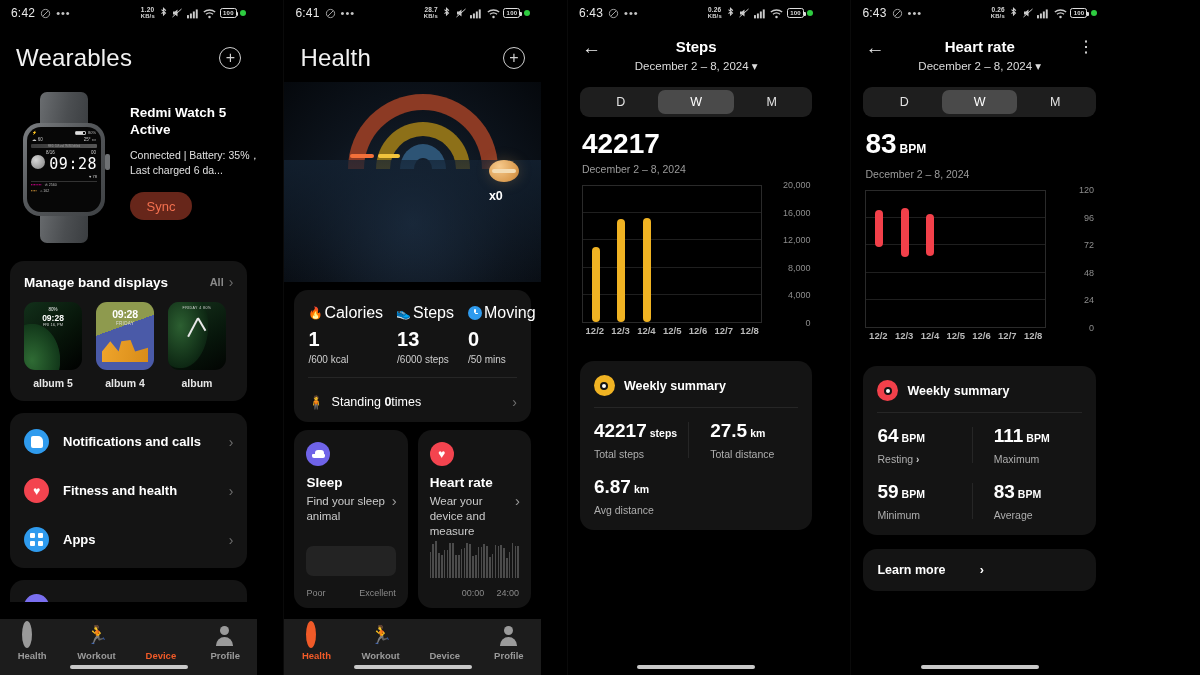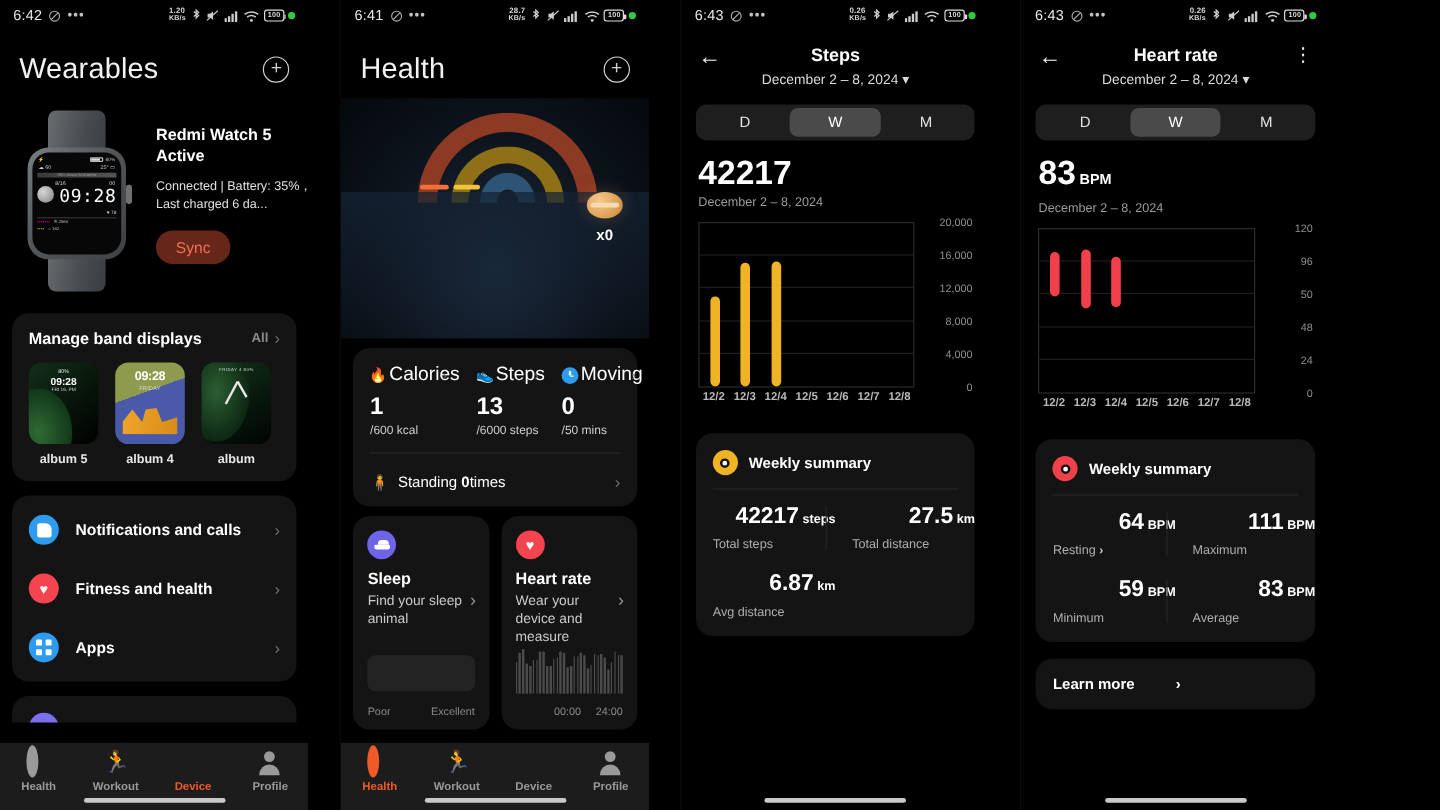--- a/index.html
+++ b/index.html
@@ -162,21 +162,21 @@
     background: radial-gradient(ellipse at 50% 70%, #1b2a3c 0%, #0d141d 55%, #05080c 100%);
   }
   .arc { position:absolute; border-style:solid; border-bottom:none; border-radius:50% 50% 0 0 / 100% 100% 0 0; }
   .arc1 { left:64px; top:12px; width:150px; height:75px; border-width:16px; border-color:#8c3a24; }
   .arc2 { left:92px; top:40px; width:94px; height:47px; border-width:14px; border-color:#8d7018; }
   .arc3 { left:116px; top:62px; width:46px; height:25px; border-width:14px; border-color:#2d5475; }
   .arc-cap { position:absolute; height:4px; border-radius:2px; }
   .cap1 { left:66px; top:72px; width:24px; background:#f3703a; }
   .cap2 { left:94px; top:72px; width:22px; background:#f2c33c; }
   .hero-glow { position:absolute; left:0;right:0;top:78px;height:120px;background:linear-gradient(180deg,rgba(20,35,52,.75),rgba(5,8,12,0)); }
-  .cookie { position:absolute; right:22px; top:78px; text-align:center; }
+  .cookie { position:absolute; right:22px; top:78px; }
   .cookie-ic { width:30px;height:22px;border-radius:50%;background:radial-gradient(circle at 35% 30%,#f6c98b,#d99a4e 70%,#b87c34);position:relative;box-shadow:0 0 14px rgba(214,158,84,.25);}
   .cookie-ic:before{content:"";position:absolute;left:3px;top:9px;right:3px;height:4px;background:#f3dcb4;border-radius:3px;}
   .cookie-x { color:#fff;font-size:12.5px;font-weight:700;margin-top:7px; }
 
   .h-card { background:#141414;border-radius:14px;margin:8px 10px; }
   .metrics { display:flex;padding:14px 0 8px 0; }
   .metric { flex:1; padding-left:14px; position:relative; }
   .metric-top { display:flex;align-items:center;gap:2px; }
   .metric-name { font-size:16px;color:#fff;font-weight:400; }
   .metric-arrow { position:absolute; font-size:12px; color:#676767; }
@@ -244,21 +244,21 @@
 
   .summary { background:#141414;border-radius:14px;margin:16px 12px 0 12px;padding:12px 0 14px 0; }
   .sum-head { display:flex;align-items:center;gap:9px;padding:2px 14px 11px 14px; }
   .sum-ico { width:21px;height:21px;border-radius:50%;display:flex;align-items:center;justify-content:center; }
   .sum-ico i { width:8px;height:8px;border-radius:50%;border:2px solid #141414;background:#fff;display:block; }
   .sum-yellow { background:#f0b323; }
   .sum-red { background:#f2404a; }
   .sum-title { font-size:12.5px;font-weight:700;color:#fff; }
   .sum-div { height:1px;background:#262626;margin:0 14px 12px 14px; }
   .sum-grid { display:grid;grid-template-columns:1fr 1fr;row-gap:16px; }
-  .sum-cell { padding-left:14px;position:relative;text-align:right; }
+  .sum-cell { padding-left:14px;position:relative; }
   .sum-cell:nth-child(even):before{content:"";position:absolute;left:-8px;top:2px;bottom:2px;width:1px;background:#262626;}
   .sum-num { font-size:19px;font-weight:700;color:#fff;line-height:21px; }
   .sum-num .u { font-size:10.5px;font-weight:700;margin-left:3px; }
   .sum-lbl { font-size:10.5px;color:#aeaeae;margin-top:4px;display:flex;align-items:center;gap:3px; }
   .sum-lbl .arr { color:#cfcfcf;font-size:10px;font-weight:700; }
 
   .learn { background:#141414;border-radius:14px;margin:14px 12px 0 12px;height:42px;display:flex;align-items:center;padding:0 14px; }
   .learn span { flex:1;font-size:12.5px;color:#fff;font-weight:700; }
 </style>
 </head>
@@ -833,21 +833,21 @@
             <div class="bar-slot"></div>
             <div class="bar-slot"></div>
             <div class="bar-slot"></div>
             <div class="bar-slot"></div>
           </div>
         </div>
       <div class="ylabels">
           <div class="ylab" style="bottom: calc(0% + 0px); top: auto; transform: translateY(50%);">0</div>
           <div class="ylab" style="bottom: calc(20% + 0px); top: auto; transform: translateY(50%);">24</div>
           <div class="ylab" style="bottom: calc(40% + 0px); top: auto; transform: translateY(50%);">48</div>
-          <div class="ylab" style="bottom: calc(60% + 0px); top: auto; transform: translateY(50%);">50</div>
+          <div class="ylab" style="bottom: calc(60% + 0px); top: auto; transform: translateY(50%);">72</div>
           <div class="ylab" style="bottom: calc(80% + 0px); top: auto; transform: translateY(50%);">96</div>
           <div class="ylab" style="bottom: calc(100% + 0px); top: auto; transform: translateY(50%);">120</div>
         </div>
       <div class="xlabels">
           <div class="xlab">12/2</div>
           <div class="xlab">12/3</div>
           <div class="xlab">12/4</div>
           <div class="xlab">12/5</div>
           <div class="xlab">12/6</div>
           <div class="xlab">12/7</div>

